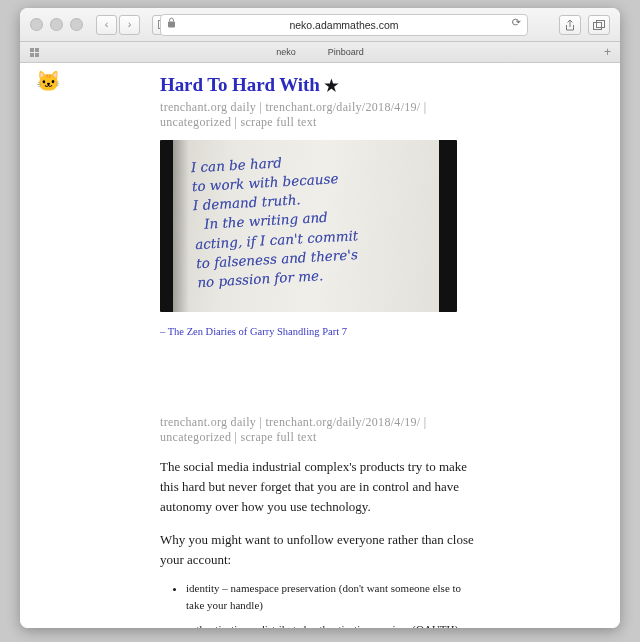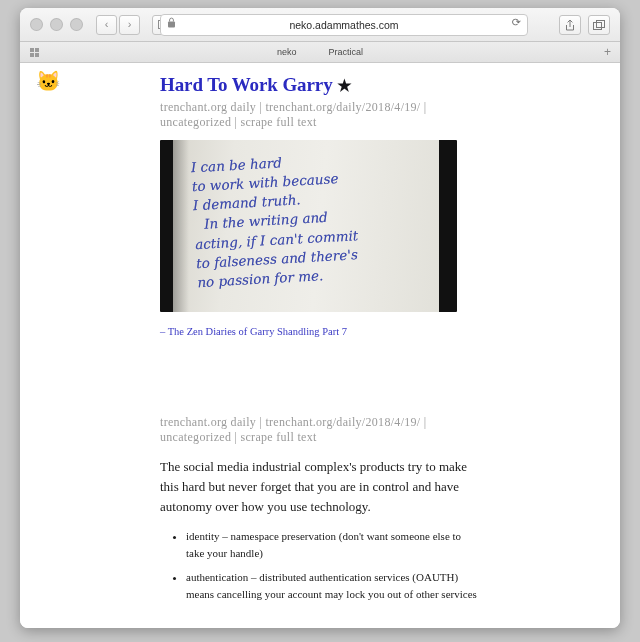--- a/index.html
+++ b/index.html
@@ -297,32 +297,32 @@
 
   <div class="tabstrip">
     <div class="grid-icon">
       <i></i>
         <i></i>
         <i></i>
         <i></i>
     </div>
     <div class="bmlist">
       <span>neko</span>
-      <span>Practical</span>
+      <span>Pinboard</span>
     </div>
     <span class="plus">+</span>
   </div>
 
   <div class="page">
     <div class="catlogo">🐱</div>
 
     <div class="content">
 
       <h1 class="post-title">
-        <span>Hard To Work Garry</span>
+        <span>Hard To Hard With</span>
         <span class="star">★</span>
       </h1>
       <div class="meta">trenchant.org daily  |  trenchant.org/daily/2018/4/19/  |  uncategorized  |  scrape full text</div>
 
       <div class="photo">
         <div class="paper"></div>
         <div class="handwriting">
           <span>I can be hard</span><br>
           <span>to work with because</span><br>
           <span>I demand truth.</span><br>
@@ -333,20 +333,21 @@
         </div>
       </div>
 
       <div class="caption">– The Zen Diaries of Garry Shandling Part 7</div>
 
       <div class="gap"></div>
 
       <div class="meta">trenchant.org daily  |  trenchant.org/daily/2018/4/19/  |  uncategorized  |  scrape full text</div>
 
       <p class="body-text">The social media industrial complex's products try to make this hard but never forget that you are in control and have autonomy over how you use technology.</p>
+      <p class="body-text">Why you might want to unfollow everyone rather than close your account:</p>
 
       <ul class="reasons">
         <li>
           <b>identity</b><span> – namespace preservation (don't want someone else to take your handle)</span>
         </li>
         <li>
           <b>authentication</b><span> – distributed authentication services (OAUTH) means cancelling your account may lock you out of other services</span>
         </li>
       </ul>
 

